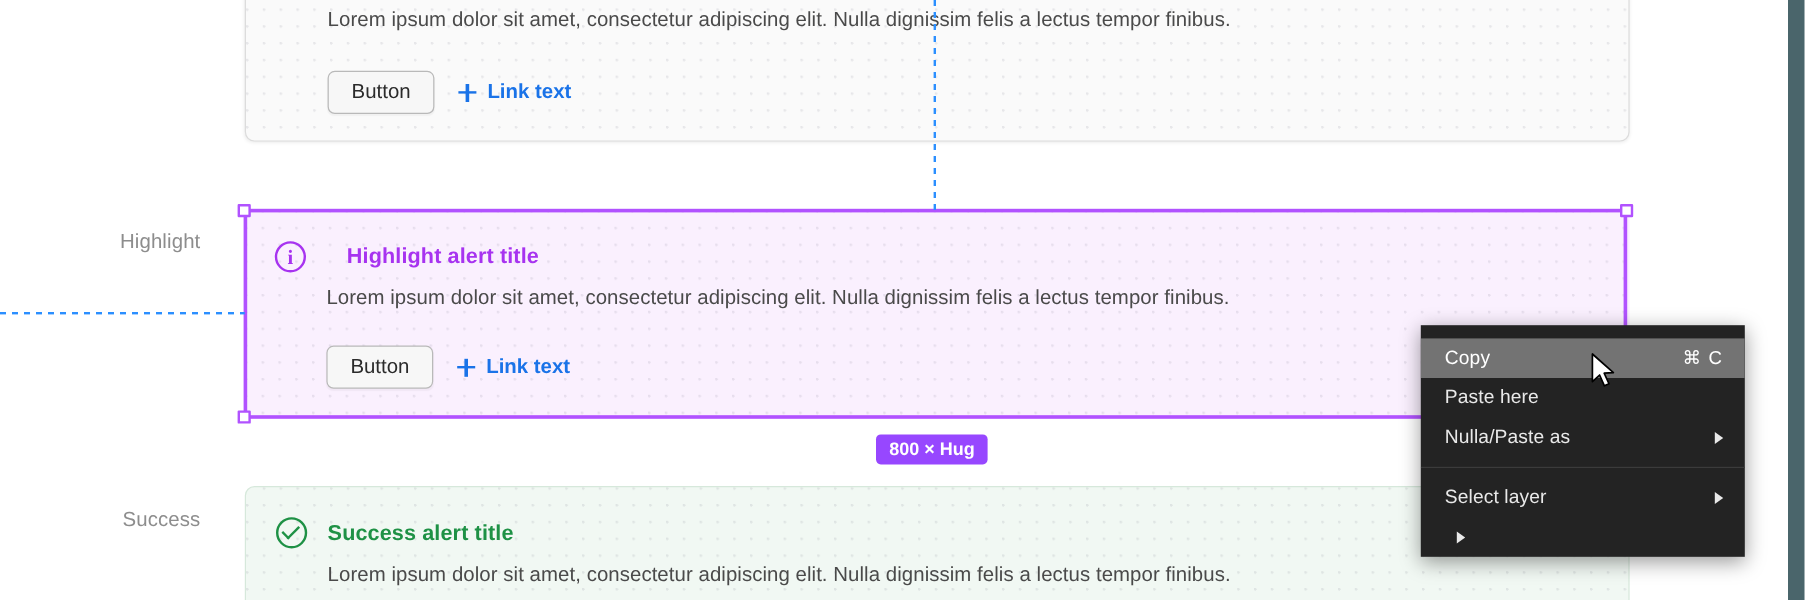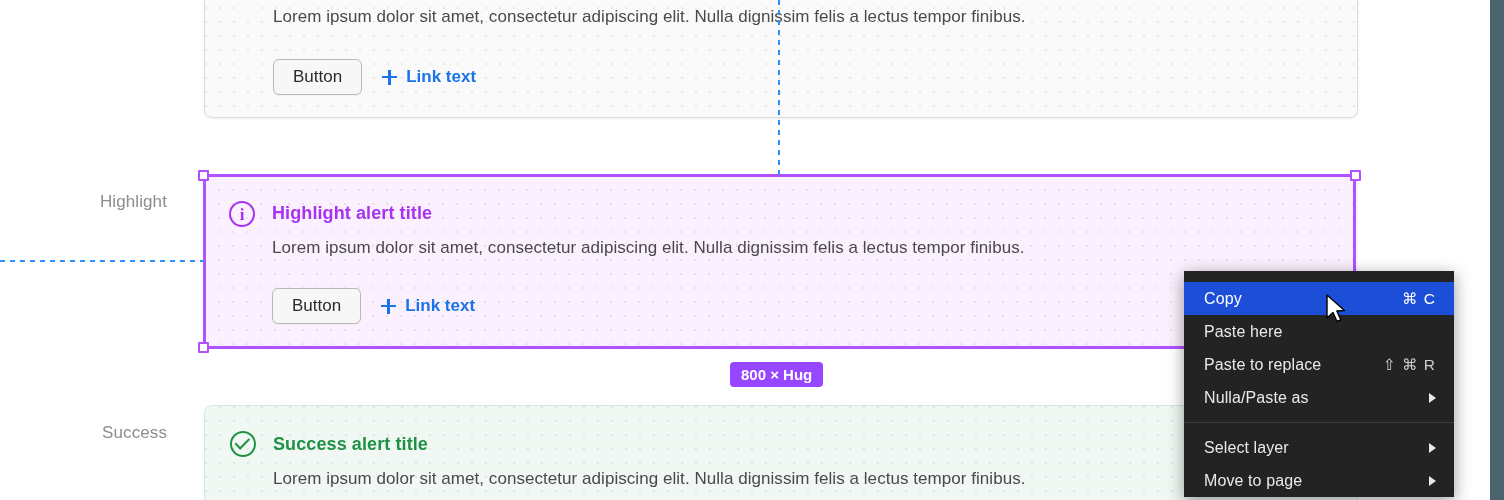--- a/index.html
+++ b/index.html
@@ -122,21 +122,21 @@
   #alert-neutral .alert-actions{ top: 178px; }
 
   
   #alert-highlight {
     left: 204px; top: 175px;
     width: 1154px; height: 173px;
     background-color: #faf0fe;
     border-radius: 0;
   }
   #alert-highlight .alert-icon { top: 26px; color: #a733f0; }
-  #alert-highlight .alert-title{ top: 28px; color: #a733f0; }
+  #alert-highlight .alert-title{ top: 28px; color: #a733f0; margin-left: 17px; }
   #alert-highlight .alert-body { top: 63px; }
   #alert-highlight .alert-actions { top: 113px; }
 
   
   #alert-success {
     left: 204px; top: 405px;
     width: 1154px; height: 170px;
     background-color: #f1f8f3;
     border: 1px solid #d6e8db;
   }
@@ -222,21 +222,21 @@
   }
   .menu-item {
     position: relative;
     display: flex;
     align-items: center;
     height: 33px;
     padding: 0 18px 0 20px;
     white-space: nowrap;
     cursor: default;
   }
-  .menu-item.selected { background: #1d4ed8; color: #ffffff; }
+  .menu-item.selected { background: #737373; color: #ffffff; }
   .menu-label { flex: 1 1 auto; letter-spacing: .1px; }
   .menu-shortcut {
     color: #cfcfcf;
     font-size: 15.5px;
     letter-spacing: 1px;
   }
   .menu-item.selected .menu-shortcut { color: #ffffff; }
   .menu-arrow {
     width: 0; height: 0;
     border-left: 7px solid #e9e9e9;
@@ -335,34 +335,29 @@
 
   <div id="context-menu">
       <div class="menu-item selected">
         <span class="menu-label">Copy</span>
         <span class="menu-shortcut">⌘ C</span>
       </div>
       <div class="menu-item">
         <span class="menu-label">Paste here</span>
       </div>
       <div class="menu-item">
-        <span class="menu-label">Paste to replace</span>
-        <span class="menu-shortcut">⇧ ⌘ R</span>
-      </div>
-      <div class="menu-item">
         <span class="menu-label">Nulla/Paste as</span>
         <span class="menu-arrow"></span>
       </div>
       <div class="menu-sep"></div>
       <div class="menu-item">
         <span class="menu-label">Select layer</span>
         <span class="menu-arrow"></span>
       </div>
       <div class="menu-item">
-        <span class="menu-label">Move to page</span>
         <span class="menu-arrow"></span>
       </div>
     </div>
 
   <svg id="cursor" viewBox="0 0 22 32">
     <path d="M2 1 L2 24 L8 18.5 L12 27.5 L15.8 25.8 L11.8 17 L19.5 16.5 Z" fill="#ffffff" stroke="#000000" stroke-width="1.4" stroke-linejoin="round"></path>
   </svg>
 
   <div id="right-strip"></div>
 

